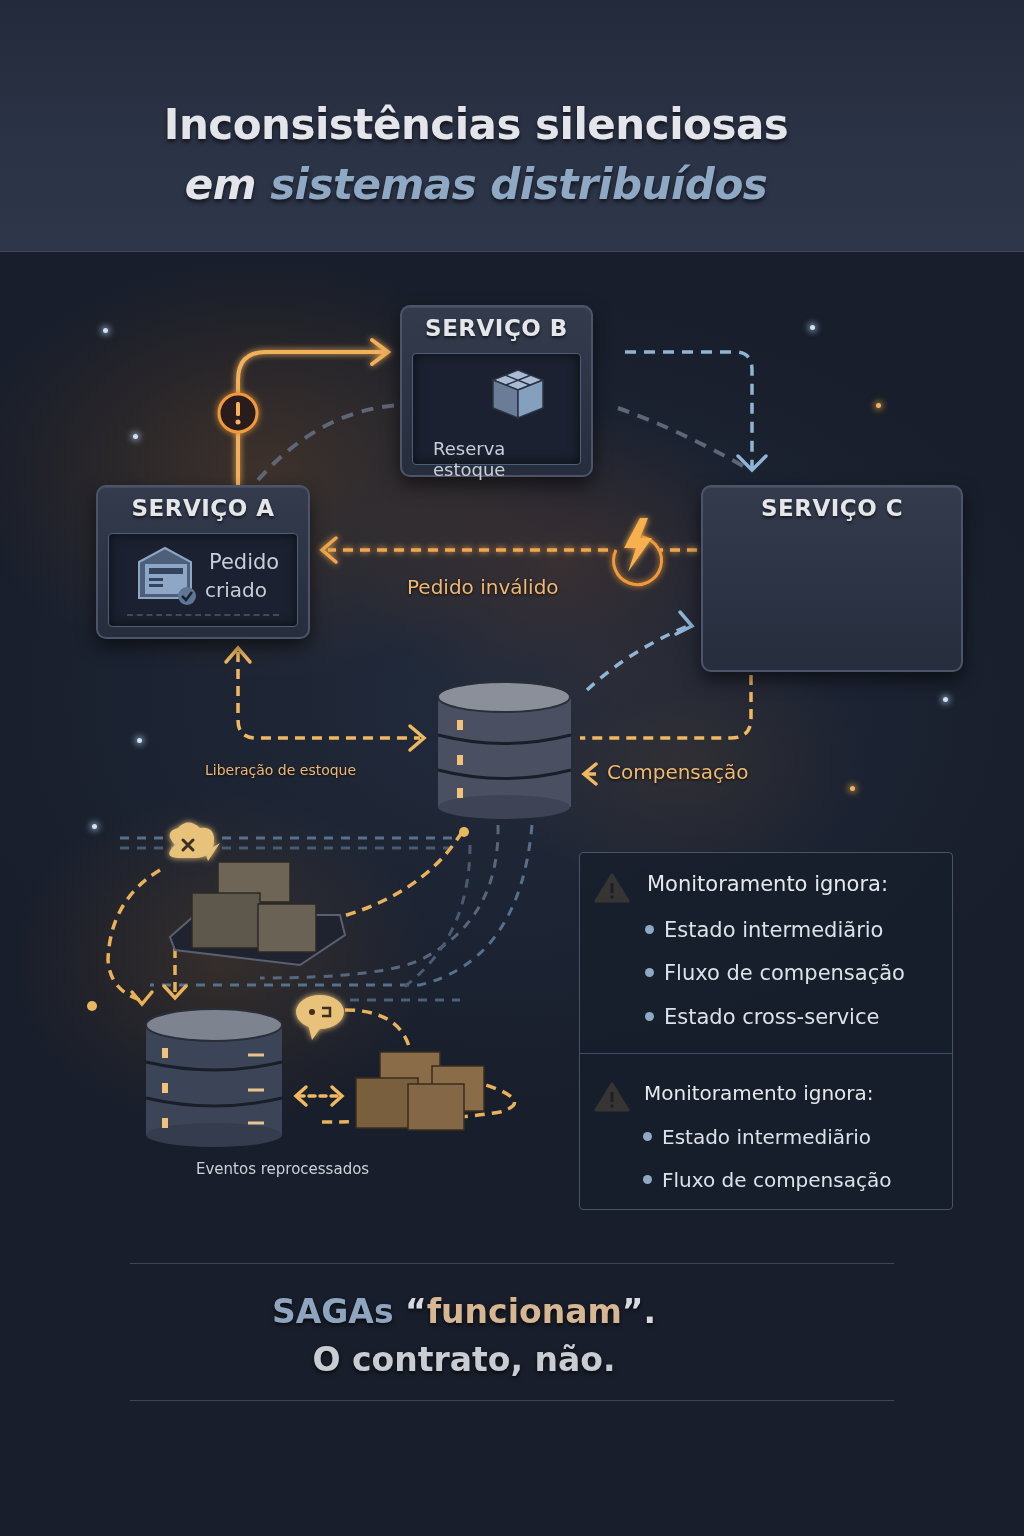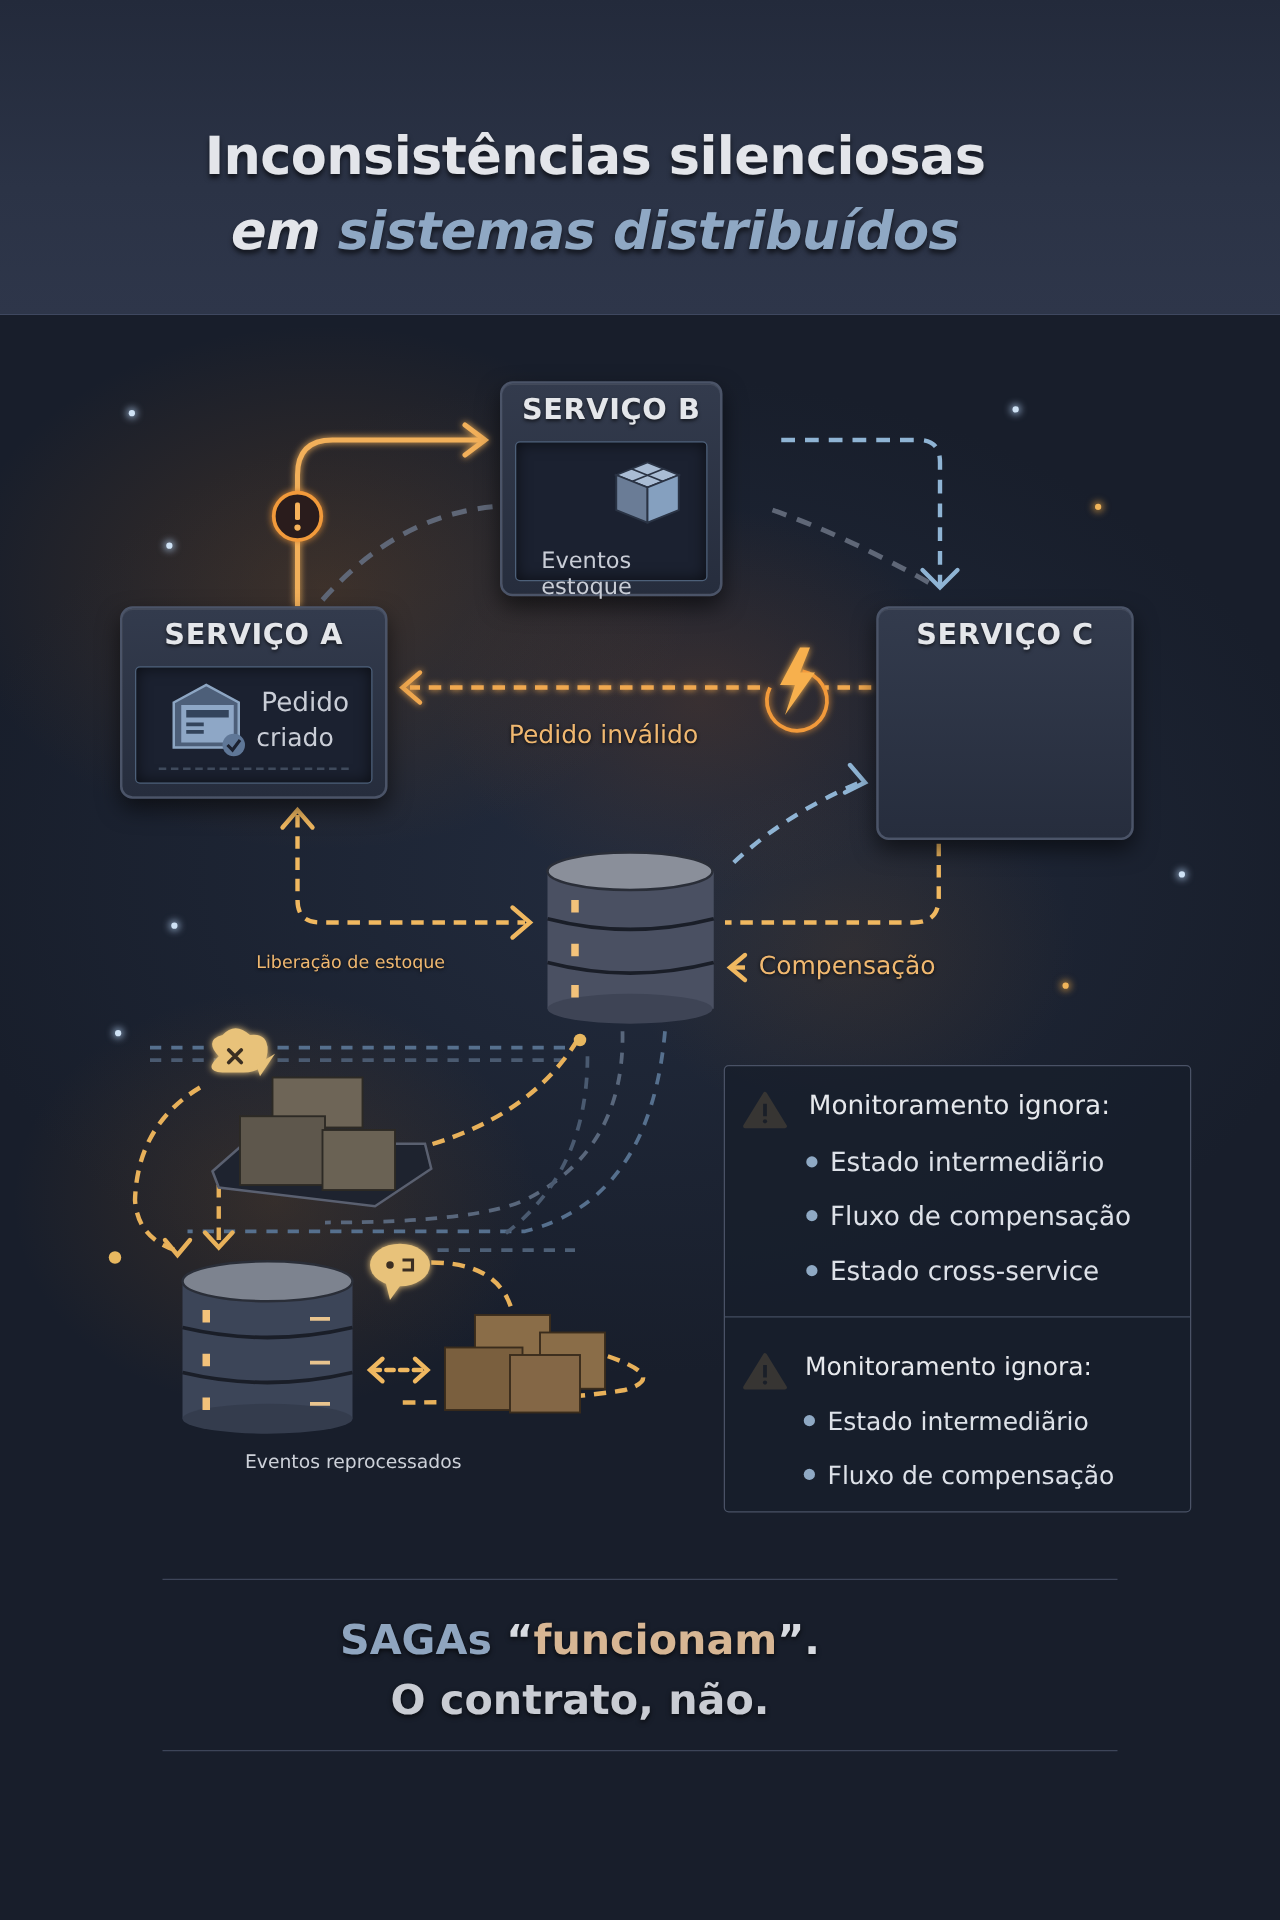--- a/index.html
+++ b/index.html
@@ -241,30 +241,30 @@
     <rect x="610.5" y="883" width="3" height="10" fill="#2a2216"></rect>
     <circle cx="612" cy="897" r="1.7" fill="#2a2216"></circle>
   </g>
   <g>
     <path d="M612 1084 L628 1110 L596 1110 Z" fill="#e9b45c" stroke="#e9b45c" stroke-width="3" stroke-linejoin="round"></path>
     <rect x="610.5" y="1092" width="3" height="10" fill="#2a2216"></rect>
     <circle cx="612" cy="1106" r="1.7" fill="#2a2216"></circle>
   </g>
 </svg>
 
-<div class="svc" style="left:400px;top:305px;width:178px;height:172px">
+<div class="svc" style="left:400px;top:305px;width:193px;height:172px">
   <div class="svc-title">SERVIÇO B</div>
   <div class="svc-body">
     <svg style="position:absolute;left:70px;top:12px" width="70" height="56" viewBox="0 0 70 56">
       <path d="M10 14 L35 4 L60 14 L35 24 Z" fill="#a9bcd4" stroke="#2a3344" stroke-width="1.5"></path>
       <path d="M10 14 L35 24 L35 52 L10 42 Z" fill="#6a7c96" stroke="#2a3344" stroke-width="1.5"></path>
       <path d="M60 14 L35 24 L35 52 L60 42 Z" fill="#85a0bf" stroke="#2a3344" stroke-width="1.5"></path>
       <path d="M22 9 L47 19 M48 9 L23 19" stroke="#2a3344" stroke-width="1.5"></path>
     </svg>
-    <div class="svc-label" style="left:20px;top:84px">Eventos estoque</div>
+    <div class="svc-label" style="left:20px;top:84px">Reserva estoque</div>
   </div>
 </div>
 
 <div class="svc" style="left:96px;top:485px;width:214px;height:154px">
   <div class="svc-title">SERVIÇO A</div>
   <div class="svc-body">
     <svg style="position:absolute;left:26px;top:12px" width="66" height="60" viewBox="0 0 66 60">
       <path d="M4 16 L30 2 L56 16 V52 H4 Z" fill="#4d5f79" stroke="#8da6c3" stroke-width="2"></path>
       <rect x="10" y="18" width="42" height="30" fill="#8ea7c6"></rect>
       <rect x="14" y="22" width="34" height="6" fill="#33445c"></rect>
@@ -272,21 +272,21 @@
       <rect x="14" y="38" width="14" height="3" fill="#33445c"></rect>
       <circle cx="52" cy="50" r="9" fill="#5f7797"></circle>
       <path d="M47 50 L51 54 L57 46" fill="none" stroke="#1b2130" stroke-width="2.5"></path>
     </svg>
     <div class="svc-label" style="left:100px;top:16px;font-size:21px">Pedido</div>
     <div class="svc-label" style="left:96px;top:44px;font-size:20px">criado</div>
     <div style="position:absolute;left:18px;right:18px;bottom:10px;border-top:2px dashed #3f4a5c"></div>
   </div>
 </div>
 
-<div class="svc" style="left:701px;top:485px;width:206px;height:187px">
+<div class="svc" style="left:701px;top:485px;width:262px;height:187px">
   <div class="svc-title">SERVIÇO C</div>
 </div>
 
 <div class="flow-label" style="left:407px;top:575px">Pedido inválido</div>
 <div class="flow-label small" style="left:205px;top:762px">Liberação de estoque</div>
 <div class="flow-label" style="left:607px;top:760px">Compensação</div>
 <div class="events-label">Eventos reprocessados</div>
 
 <div class="panel">
   <div class="divider"></div>

